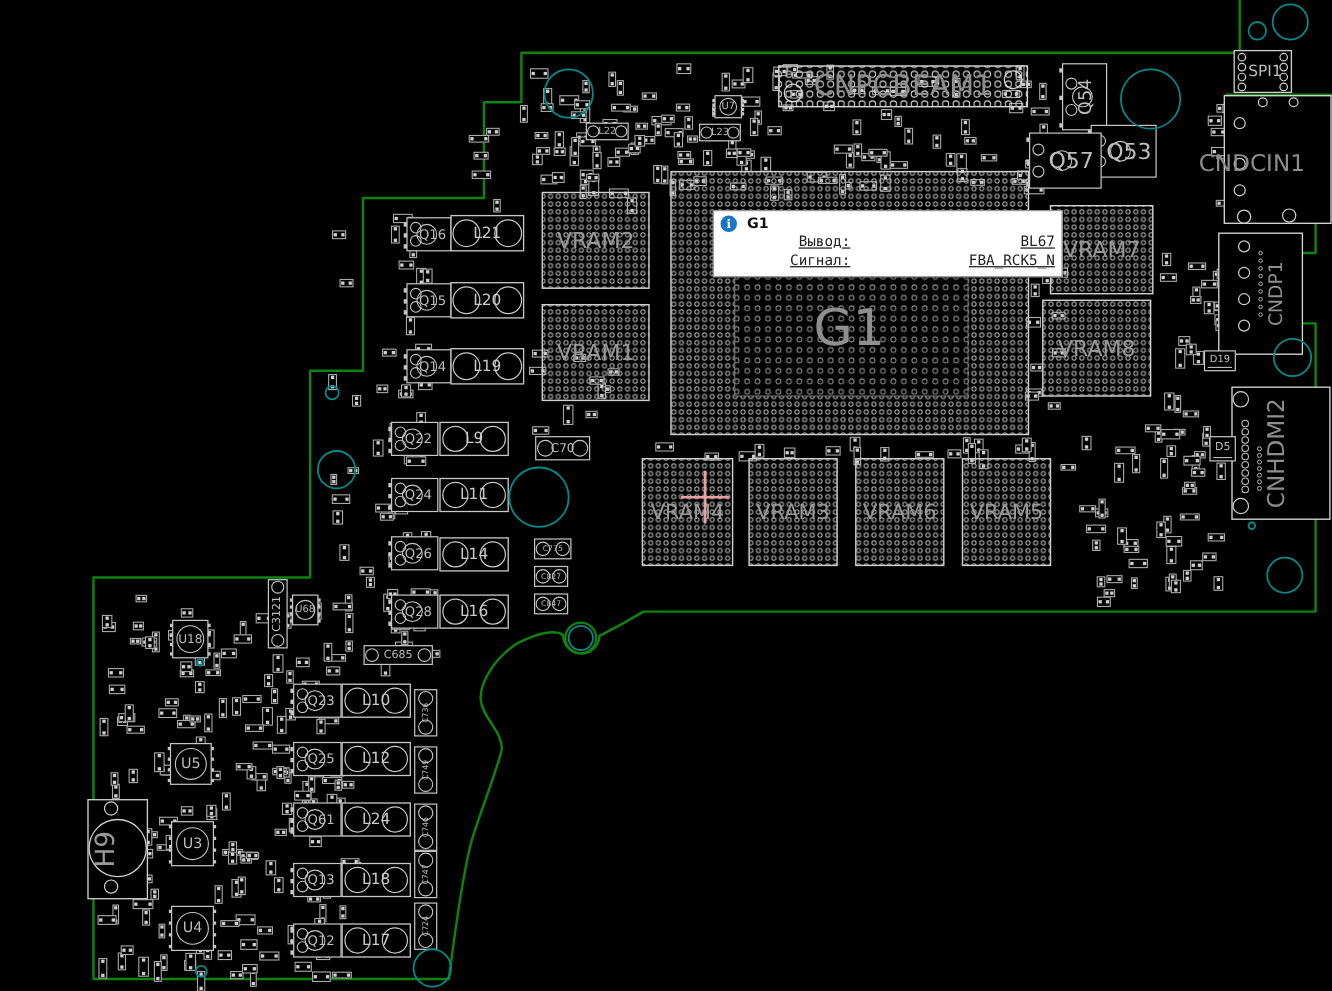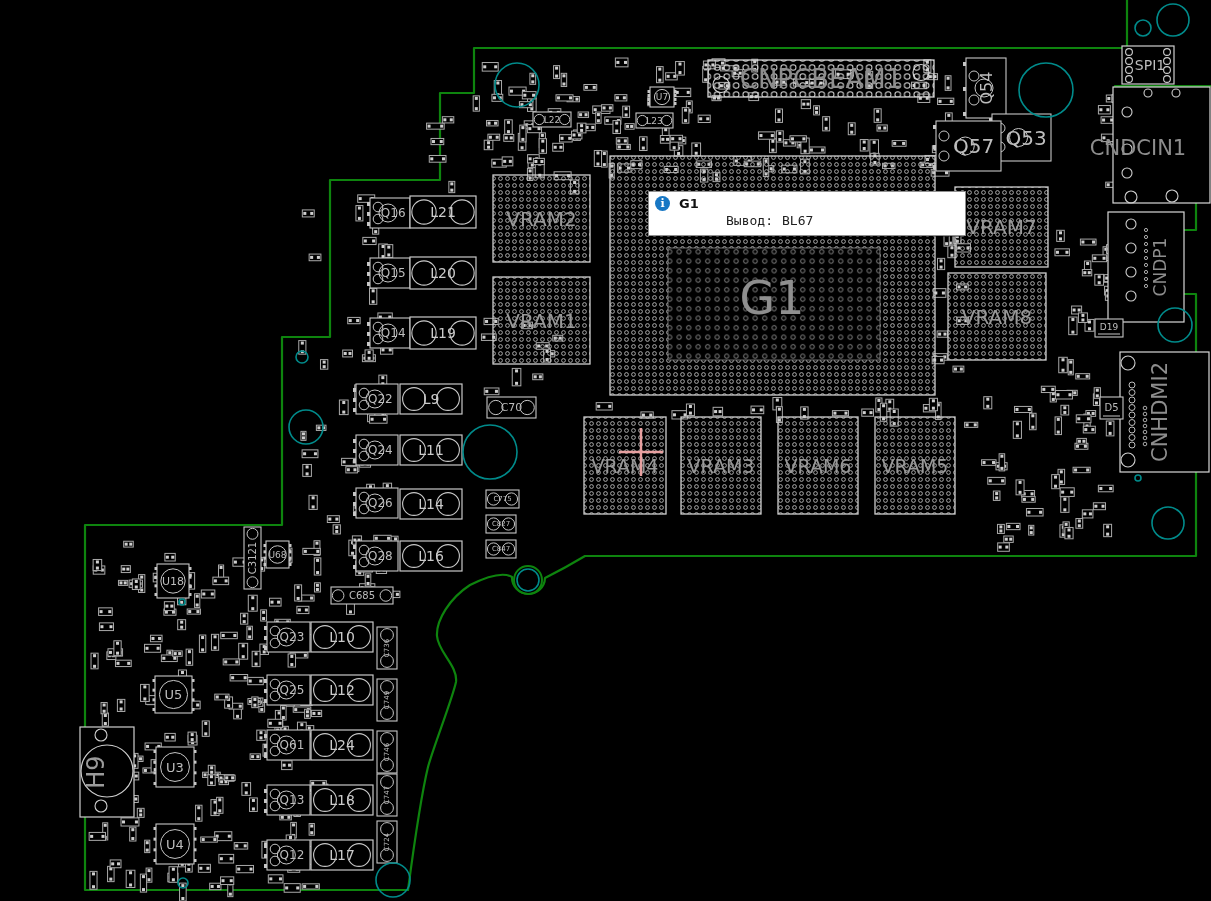--- a/index.html
+++ b/index.html
@@ -7,24 +7,24 @@
          font-family:"DejaVu Sans",sans-serif;}
   #board-svg{position:absolute;left:0;top:0;}
   #tooltip{position:absolute;left:648px;top:191px;width:318px;background:#ffffff;
            border:1px solid #8f8f8f;box-sizing:border-box;padding:3px 6px 5px 6px;
            box-shadow:1px 1px 0 rgba(0,0,0,.4);z-index:5;}
   .tt-head{display:flex;align-items:center;height:17px;}
   .tt-icon{display:inline-block;width:15px;height:15px;border-radius:50%;
            color:#fff;font:bold 11px/15px "DejaVu Serif",serif;text-align:center;
            flex:0 0 15px;}
   .tt-title{margin-left:9px;font:bold 13px "DejaVu Sans",sans-serif;color:#111;}
-  .tt-rows{border-collapse:collapse;width:100%;margin-top:1px;}
+  .tt-rows{border-collapse:collapse;width:100%;margin-top:1px;text-decoration:underline;}
   .tt-rows td{padding:0;font:13px/16.5px "DejaVu Sans Mono",monospace;color:#222;white-space:pre;}
   .tt-rows td.lbl{text-align:right;width:118px;}
-  .tt-rows td.val{text-align:left;padding-left:9px;}
+  .tt-rows td.val{text-align:right;padding-left:9px;}
 </style>
 </head>
 <body>
 
 <div id="stage">
   <svg id="board-svg" width="1211" height="901" viewBox="0 0 1211 901">
     <defs>
       <pattern id="p-bga" width="7" height="7" patternUnits="userSpaceOnUse">
         <circle cx="3.5" cy="3.5" r="1.9" fill="none" stroke="#b8b8b8" stroke-width="0.9"></circle>
       </pattern>
@@ -2026,16 +2026,20 @@
     <div class="tt-head">
       <span class="tt-icon" id="tt-icon" style="background: rgb(23, 119, 196);">i</span>
       <span class="tt-title">G1</span>
     </div>
     <table class="tt-rows">
       <tbody id="tt-body">
           <tr>
             <td class="lbl">Вывод:</td>
             <td class="val">BL67</td>
           </tr>
+          <tr>
+            <td class="lbl">Сигнал:</td>
+            <td class="val">FBA_RCK5_N</td>
+          </tr>
         </tbody>
     </table>
   </div>
 </div>
 
 </body></html>

